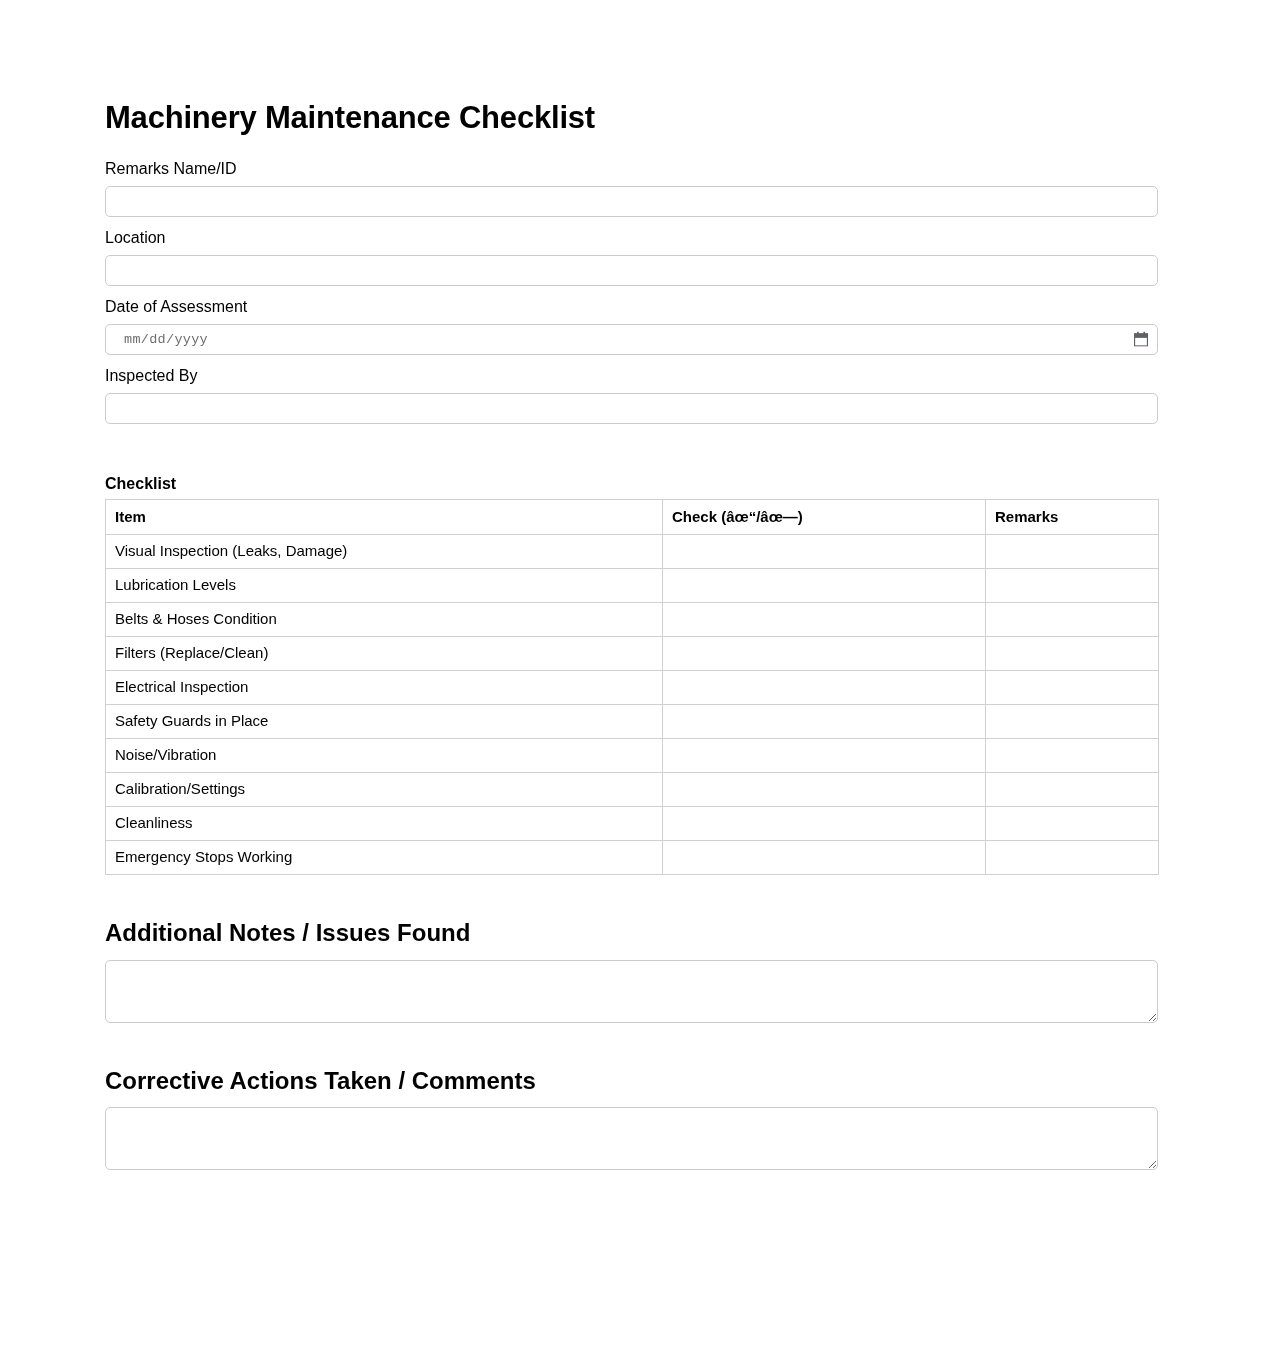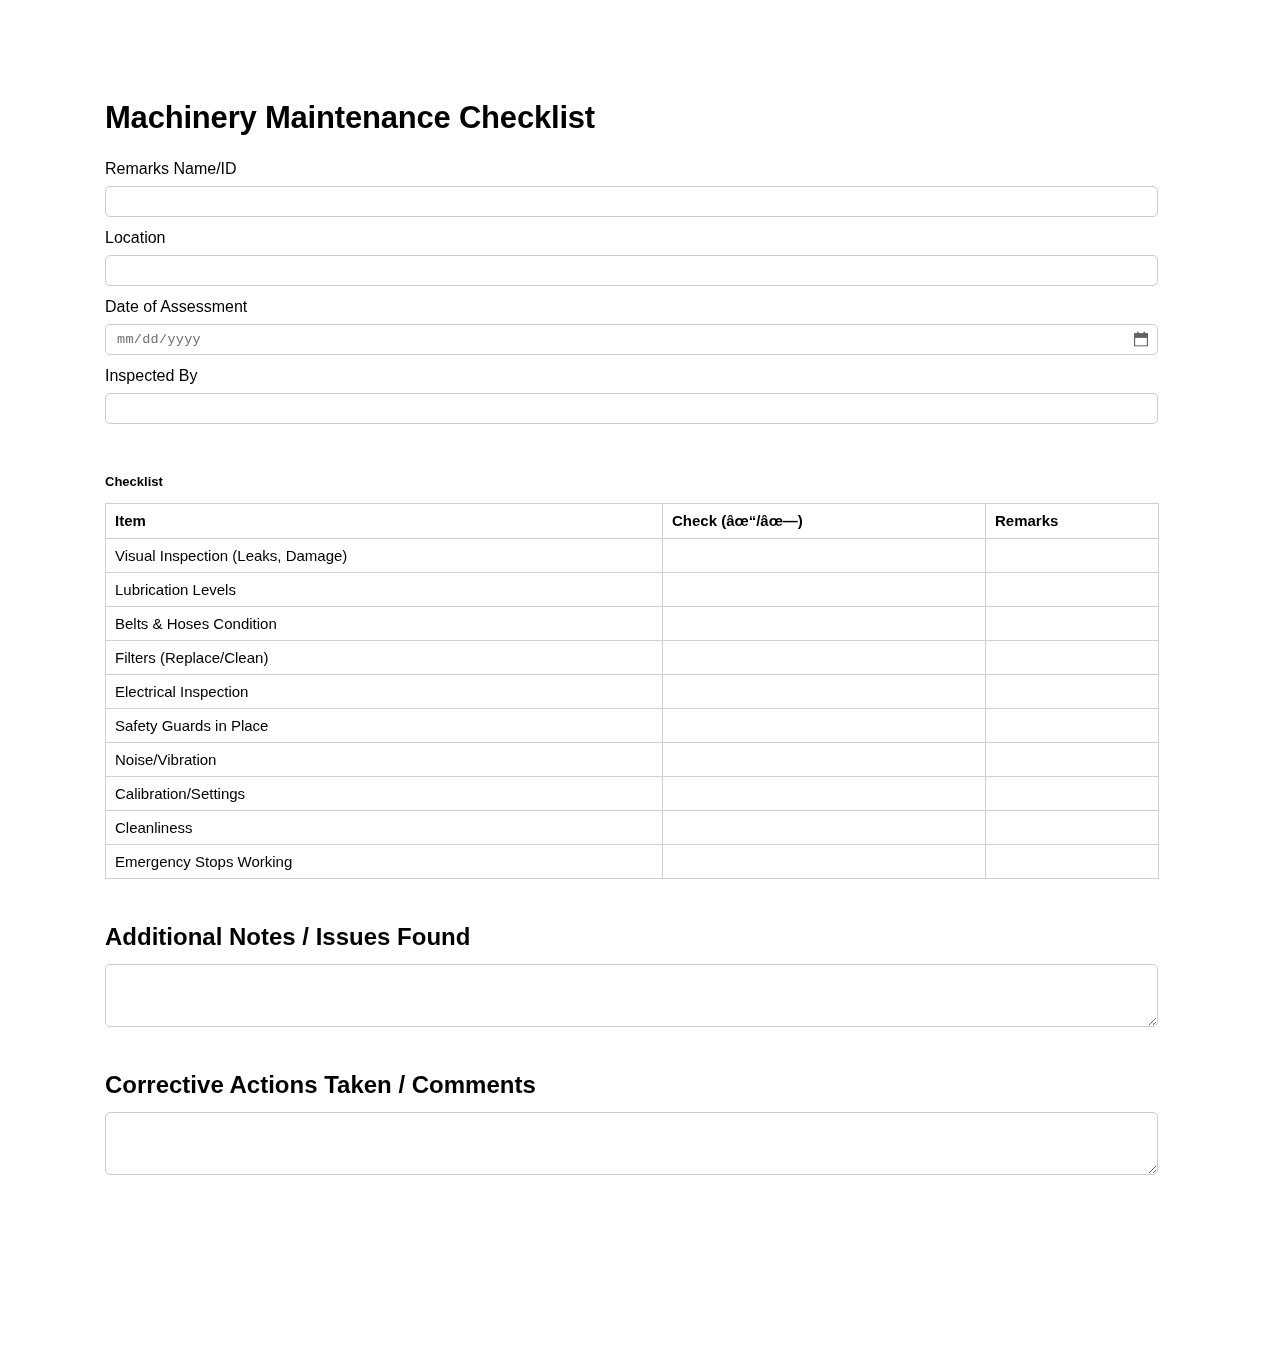--- a/index.html
+++ b/index.html
@@ -57,43 +57,43 @@
     display: block;
     box-sizing: border-box;
     width: 1053px;
     height: 31px;
     border: 1px solid #cccccc;
     border-radius: 5px;
     background: #ffffff;
   }
   .date-placeholder {
     position: absolute;
-    left: 11px;
+    left: 18px;
     top: 50%;
     transform: translateY(-50%);
     font-family: "Liberation Mono", monospace;
     font-size: 13.5px;
     letter-spacing: 0.3px;
     color: #6f6f6f;
     white-space: nowrap;
   }
   .date-picker-icon {
     position: absolute;
     right: 9px;
     top: 50%;
     transform: translateY(-50%);
     width: 14px;
     height: 15px;
     cursor: pointer;
   }
   .section-gap { height: 40px; }
   .section-title {
-    font-size: 13px;
-    font-weight: bold;
-    margin: 0 0 14px 0;
+    font-size: 16px;
+    font-weight: bold;
+    margin: 0 0 6px 0;
     line-height: 1.2;
   }
   table.checklist {
     border-collapse: collapse;
     width: 1053px;
     table-layout: fixed;
     border: 1px solid #d0d0d0;
     padding-left: 48px;
   }
   table.checklist th,

